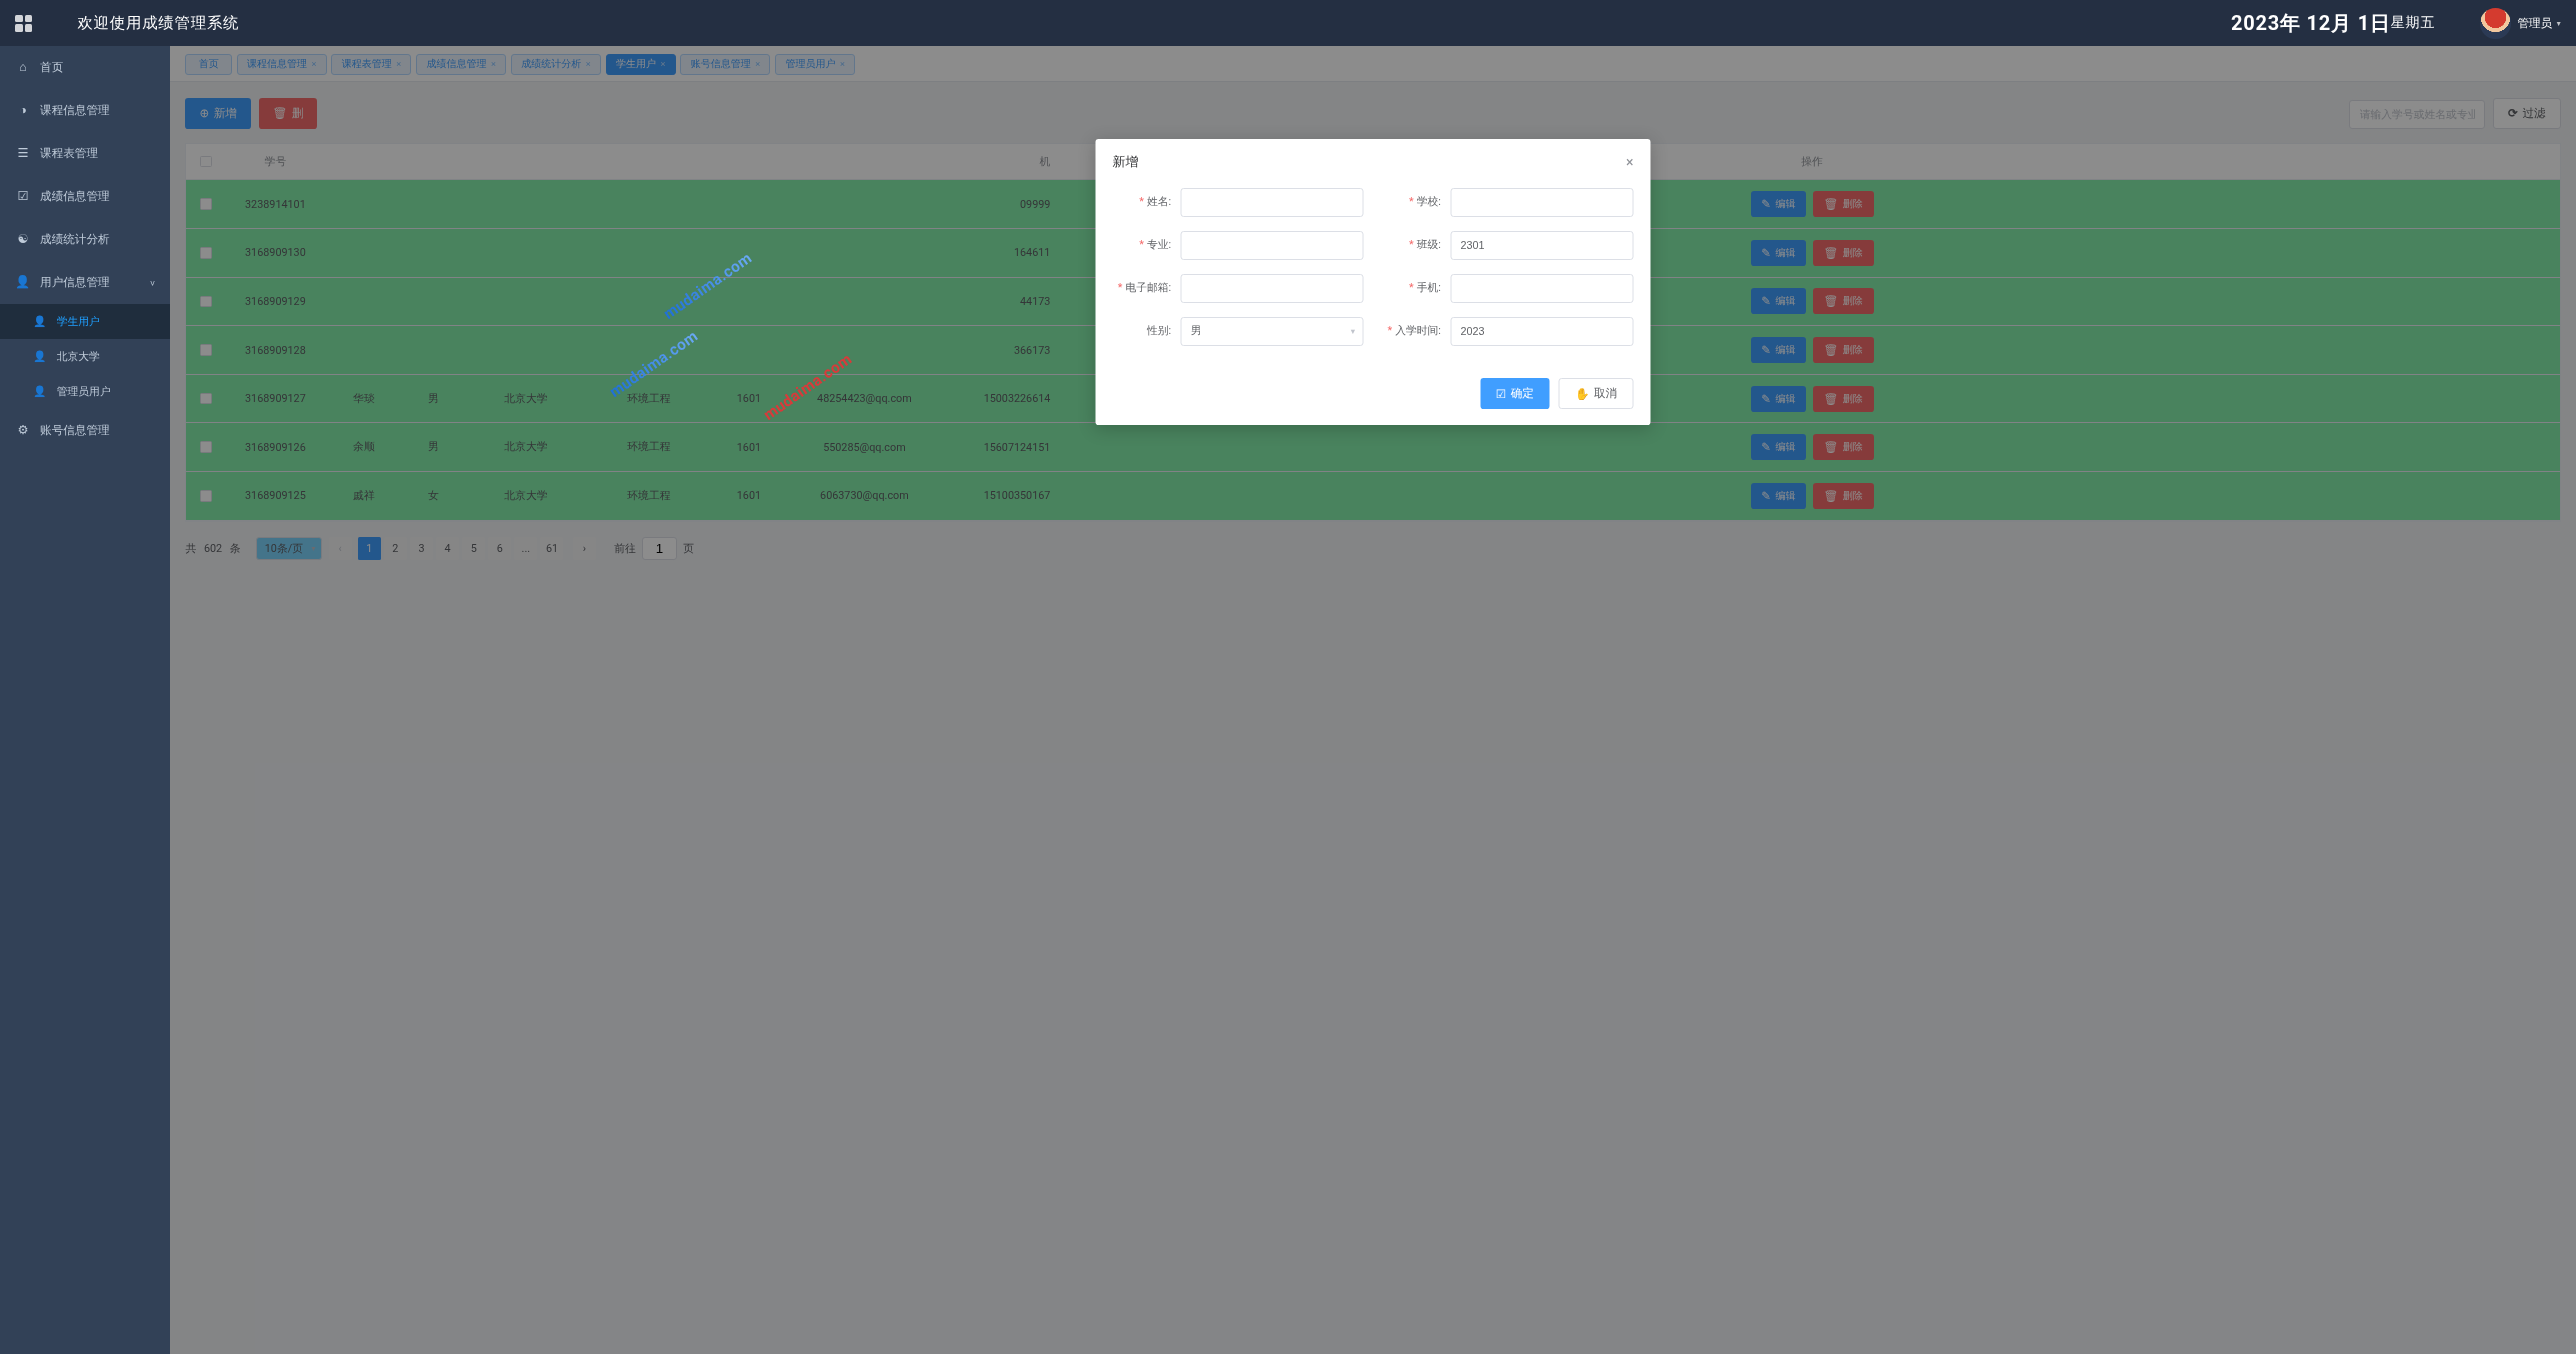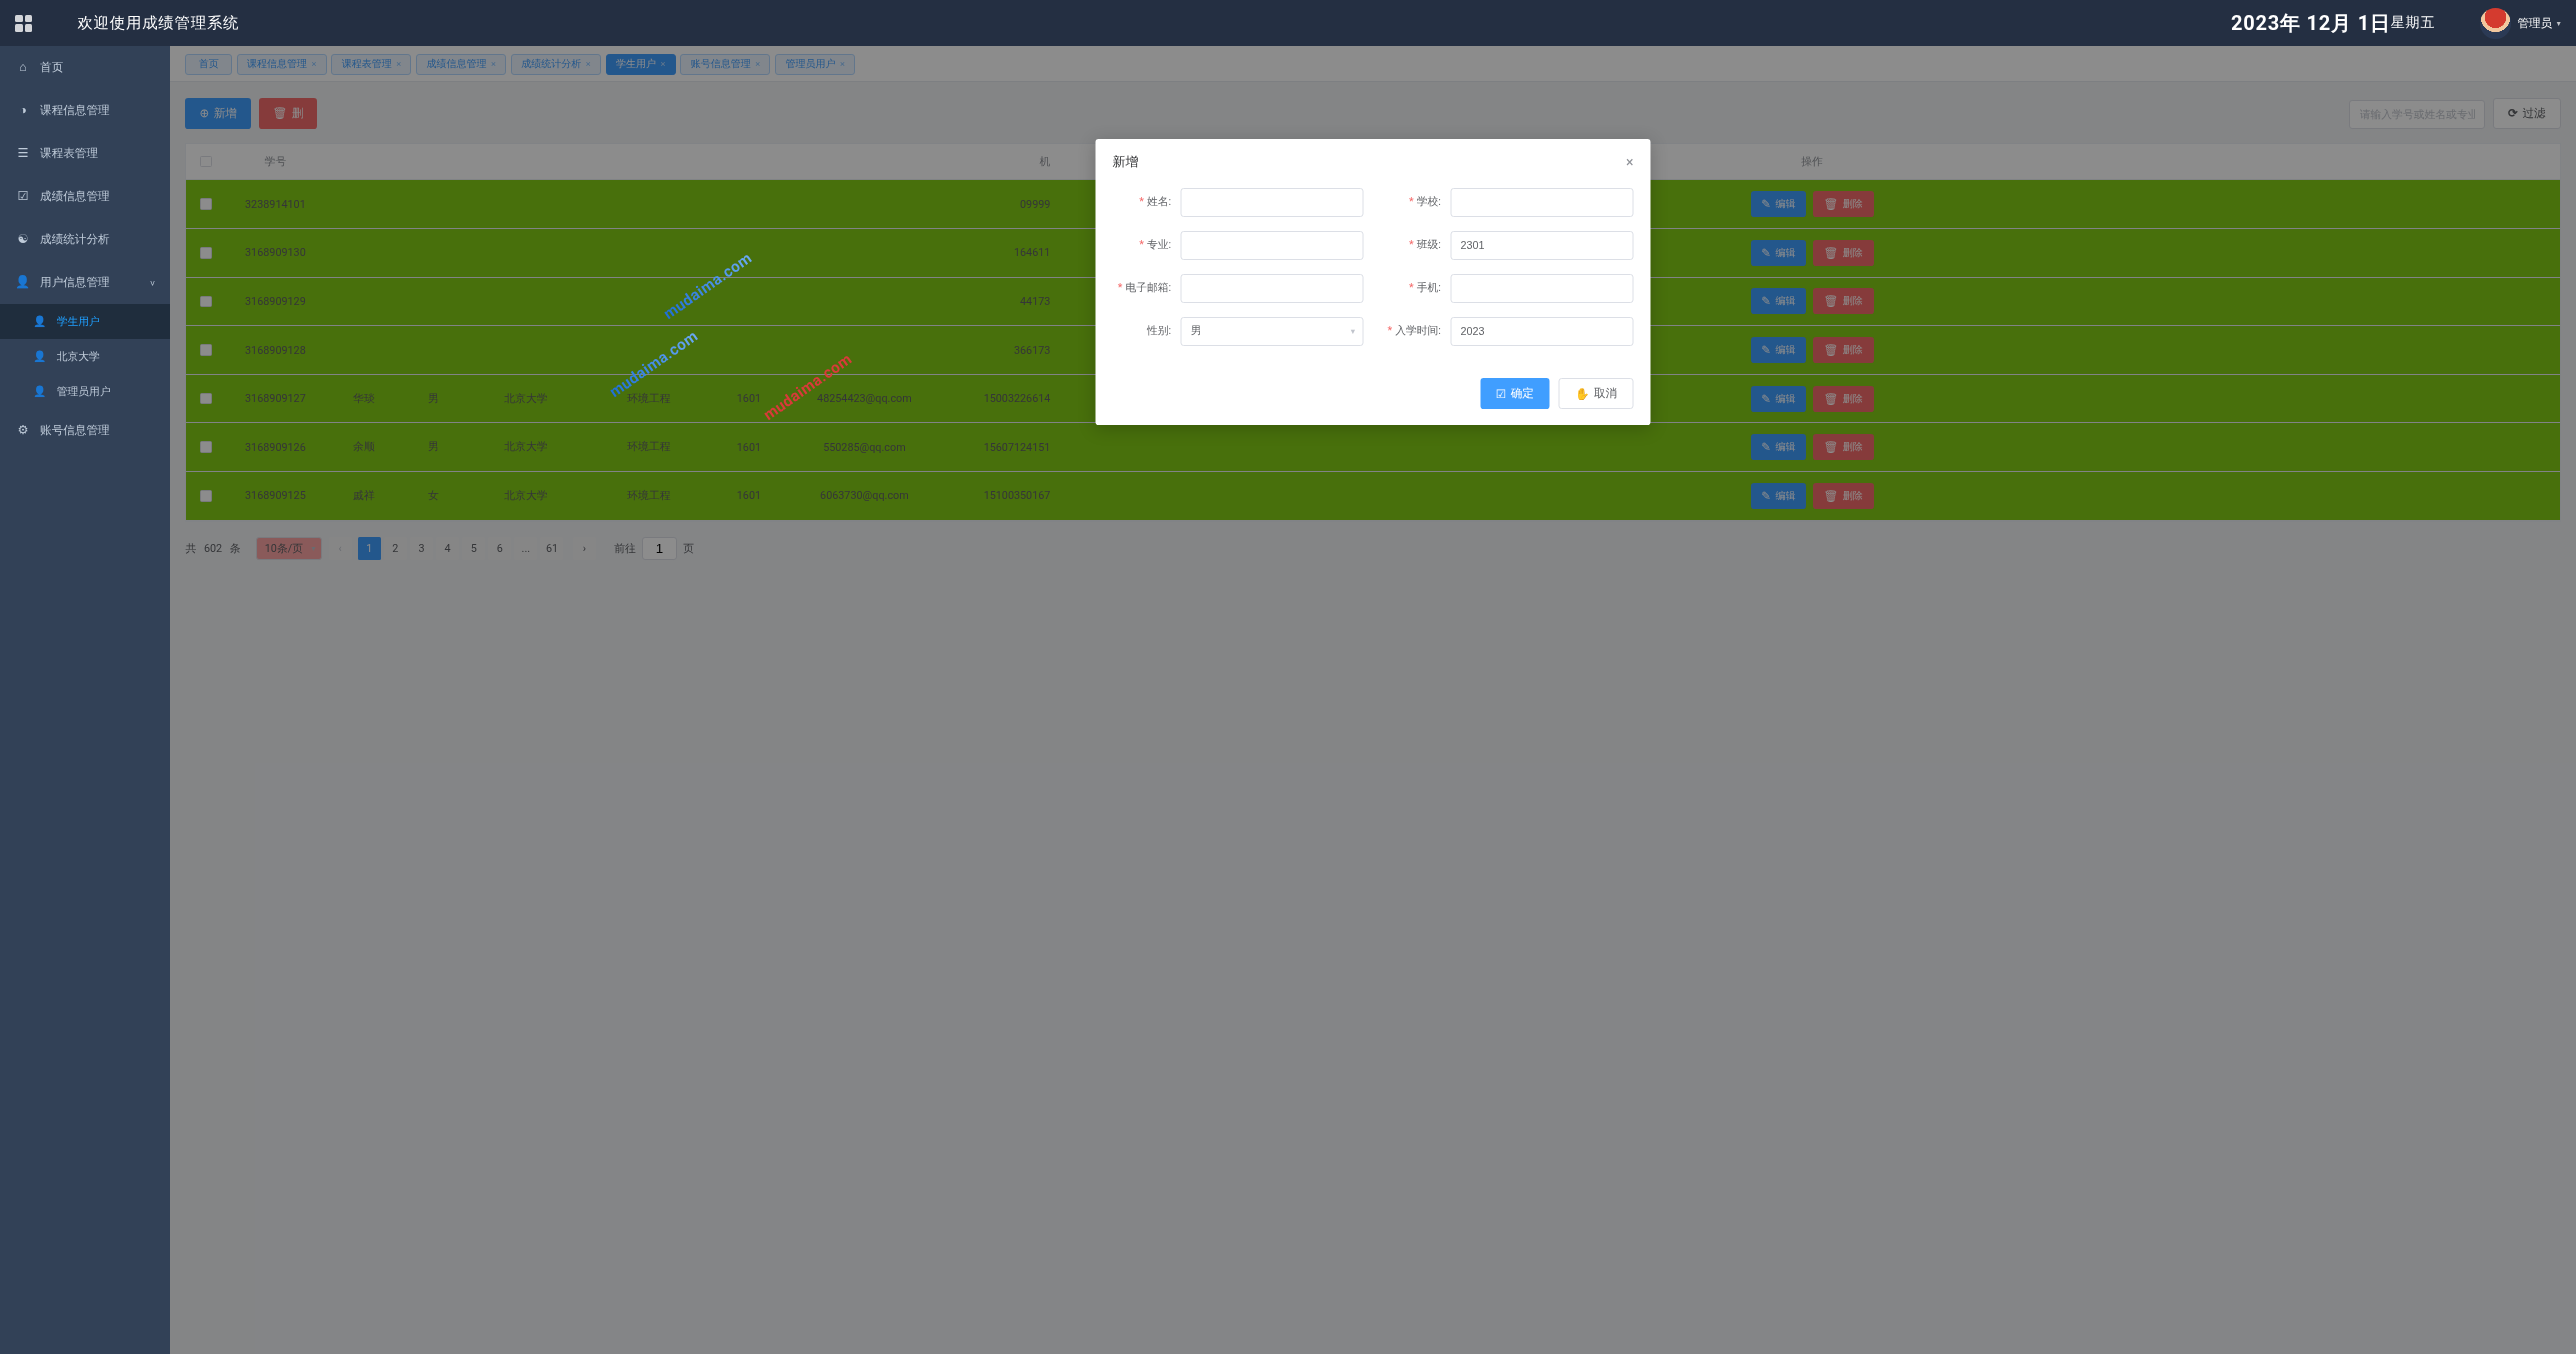--- a/index.html
+++ b/index.html
@@ -49,42 +49,42 @@
   .btn .icon { margin-right: 4.6px; font-size: 11.6px; }
   .btn.plain { background: #fff; color: #606266; border: 0.8px solid #dcdfe6; }
   .btn.plain .icon { font-weight: bold; }
 
   .toolbar .search { margin-left: auto; display: flex; gap: 7.7px; align-items: flex-end; }
   .input { height: 29px; border: 0.8px solid #dcdfe6; border-radius: 3.1px; padding: 0 9.3px; font-size: 10.8px; outline: none; color: #606266; }
   .input::placeholder { color: #c0c4cc; }
   .search .input { width: 136px; }
 
   
-  .table { width: 100%; border: 0.8px solid #ebeef5; background: #84cc16; }
+  .table { width: 100%; border: 0.8px solid #ebeef5; background: #86efac; }
   .table-header, .table-row { display: flex; border-bottom: 0.8px solid #ebeef5; }
   .table-header { background: #fff; color: #909399; font-weight: 500; }
   .cell { padding: 10.8px 6.2px; display: flex; align-items: center; justify-content: center; font-size: 10.8px; color: #606266; }
   .table-header .cell { color: #909399; }
   .col-chk { width: 39px; flex: none; }
   .col-id { width: 100px; flex: none; }
   .col-name { width: 77px; flex: none; }
   .col-sex { width: 62px; flex: none; }
   .col-school { width: 123px; flex: none; }
   .col-major { width: 123px; flex: none; }
   .col-class { width: 77px; flex: none; }
   .col-email { width: 154px; flex: none; }
   .col-phone { width: 123px; flex: none; }
   .col-ops { flex: 1; }
   .chk { width: 11.6px; height: 11.6px; border: 0.8px solid #dcdfe6; border-radius: 1.5px; background: #fff; }
 
   .row-ops { display: flex; gap: 6.2px; justify-content: center; width: 100%; }
 
   
   .pagination { display: flex; align-items: center; gap: 6.2px; margin-top: 15.4px; color: #606266; font-size: 10.8px; }
-  .page-size-select { height: 23px; border: 0.8px solid #dcdfe6; border-radius: 3.1px; padding: 0 18.5px 0 7.7px; background: #fca5a5; position: relative; display: inline-flex; align-items: center; }
+  .page-size-select { height: 23px; border: 0.8px solid #dcdfe6; border-radius: 3.1px; padding: 0 18.5px 0 7.7px; background: #7dd3fc; position: relative; display: inline-flex; align-items: center; }
   .page-size-select::after { content: '▾'; position: absolute; right: 6.2px; color: #c0c4cc; font-size: 7.7px; }
   .pager-btn { min-width: 23px; height: 23px; border-radius: 1.5px; background: #f4f4f5; display: inline-flex; align-items: center; justify-content: center; cursor: pointer; padding: 0 4.6px; }
   .pager-btn.active { background: #409eff; color: #fff; }
   .pager-btn.disabled { color: #c0c4cc; cursor: not-allowed; }
   .goto-input { width: 35px; height: 23px; text-align: center; border: 0.8px solid #dcdfe6; border-radius: 3.1px; outline: none; }
 
   
   .overlay { position: absolute; inset: 0; background: rgba(0,0,0,0.45); z-index: 100; }
   .dialog { position: absolute; top: 93px; left: 50%; transform: translateX(-50%); width: 555px; background: #fff; border-radius: 3.1px; z-index: 101; box-shadow: 0 3.1px 18.5px rgba(0,0,0,0.2); }
   .dialog-header { padding: 14px 17px 9.3px 17px; display: flex; align-items: center; }

